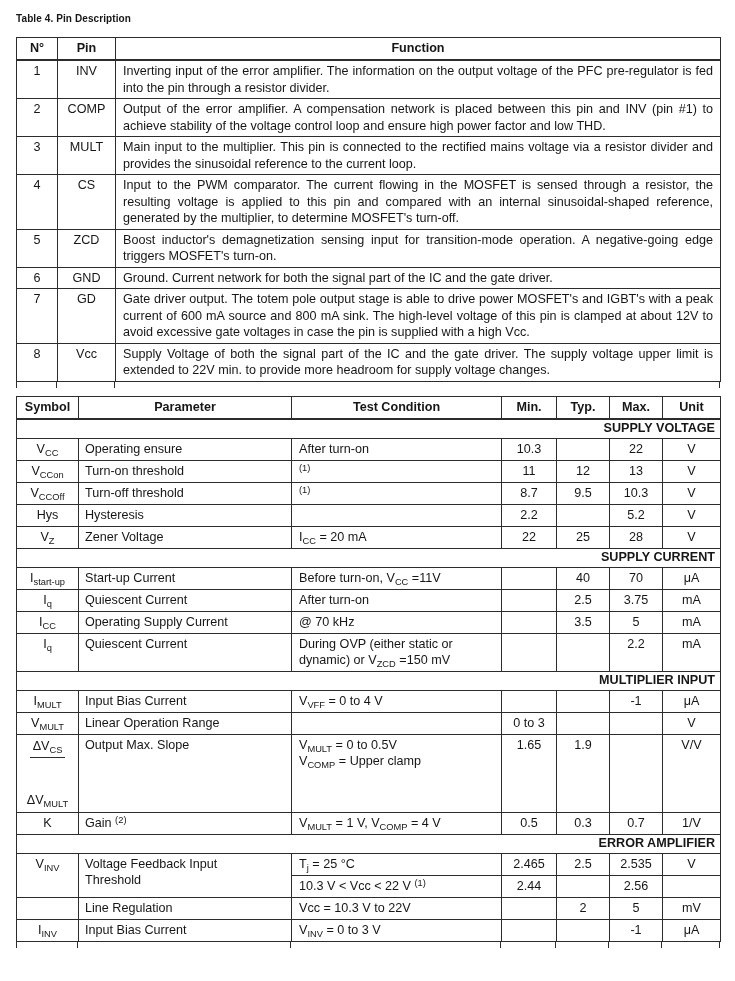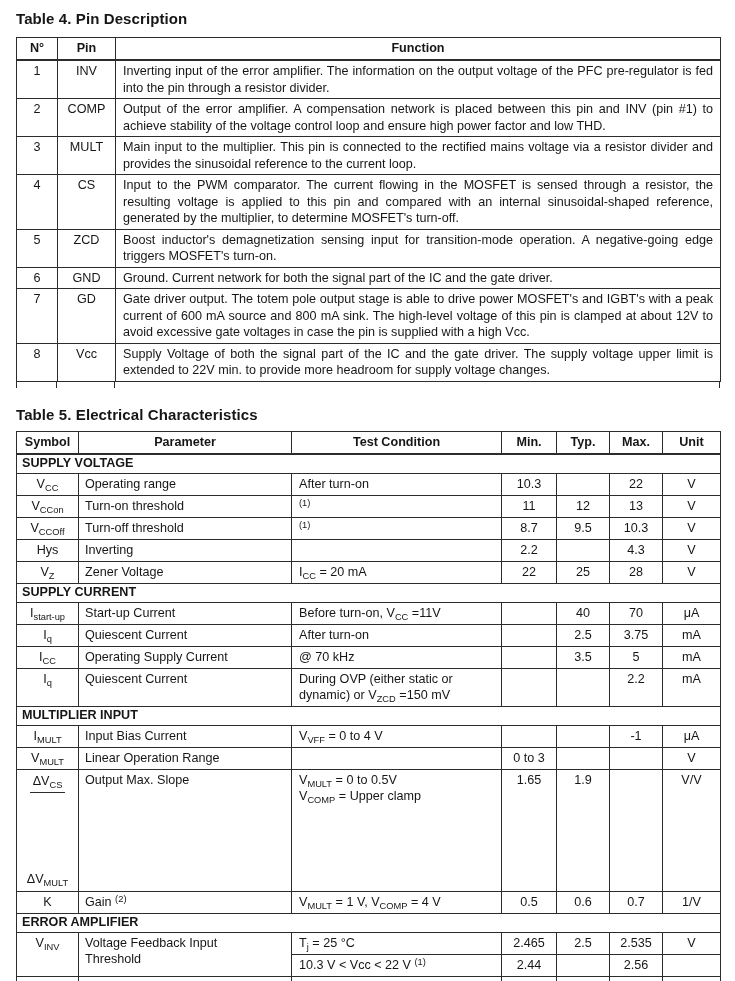--- a/index.html
+++ b/index.html
@@ -4,21 +4,21 @@
 <style>
   html,body{margin:0;padding:0;background:#fff;}
   body{
     width:735px;height:981px;overflow:hidden;
     font-family:"Liberation Sans",sans-serif;
     color:#161616;
   }
   .page{padding:8px 15px 0 16px;}
 
   .tbl-title{
-    font-size:15px;font-weight:bold;line-height:16px;margin:0;
+    font-size:10px;font-weight:bold;line-height:16px;margin:0;
     letter-spacing:.1px;
   }
   #t4-title{margin:3px 0 10px 0;}
   #t5-title{margin:19px 0 0 0;}
   .subtitle{font-size:12.8px;line-height:16px;margin:7px 0 0 0;}
 
   table{border-collapse:collapse;table-layout:fixed;margin-top:8px;}
   #table4,#table5{width:704px;}
   td,th{
     border:1px solid #2c2c2c;
@@ -33,30 +33,30 @@
     font-weight:bold;text-align:center;
     border-bottom:2.5px solid #2c2c2c;
     padding:2px 3px;line-height:17px;
   }
   
   #table4 .cc{text-align:center;padding:2px 2px;}
   #table4 .fn{text-align:justify;}
   
   #table5 td{line-height:16px;padding:2.5px 6px;}
   #table5 tr.section td{
-    font-weight:bold;padding:1.5px 5px;line-height:15px;
+    font-weight:bold;padding:1.5px 5px;line-height:15px;text-align:right;
   }
   #table5 .num{text-align:center;padding:2.5px 2px;}
   #table5 .sym{text-align:center;padding:2.5px 2px;}
   #table5 .test{padding-left:7px;}
 
   sub{font-size:9.3px;line-height:0;position:relative;top:2.6px;vertical-align:baseline;}
   sup{font-size:9.3px;line-height:0;position:relative;top:-3.6px;vertical-align:baseline;}
 
-  .frac{display:inline-flex;flex-direction:column;align-items:center;margin:1px 0;gap:44px;}
+  .frac{display:inline-flex;flex-direction:column;align-items:center;margin:1px 0;}
   .frac .fnum{border-bottom:1.4px solid #2c2c2c;padding:0 3px 2.5px 3px;}
   .frac .fden{padding-top:2.5px;margin-top:32px;}
 
   .stubs{position:relative;height:6px;width:704px;}
   .stubs i{position:absolute;top:0;width:1px;height:6px;background:#2c2c2c;}
 </style>
 </head>
 <body>
 
 <div class="page">
@@ -119,21 +119,20 @@
         </tr>
     </tbody>
   </table>
   <div class="stubs">
       <i style="left:0"></i>
       <i style="left:40px"></i>
       <i style="left:98px"></i>
       <i style="left:703px"></i>
     </div>
 
-  <h3 class="tbl-title" id="t5-title">Table 5. Electrical Characteristics</h3>
 
   <table id="table5">
     <colgroup>
         <col style="width:62px">
         <col style="width:213px">
         <col style="width:210px">
         <col style="width:55px">
         <col style="width:53px">
         <col style="width:53px">
         <col style="width:58px">
@@ -149,21 +148,21 @@
         <th>Unit</th>
       </tr>
     </thead>
     <tbody>
       <tr class="section">
           <td colspan="7">SUPPLY VOLTAGE</td>
         </tr>
 
       <tr>
           <td class="sym">V<sub>CC</sub></td>
-          <td>Operating range</td>
+          <td>Operating ensure</td>
           <td class="test">After turn-on</td>
           <td class="num">10.3</td>
           <td class="num"></td>
           <td class="num">22</td>
           <td class="num">V</td>
         </tr>
       <tr>
           <td class="sym">V<sub>CCon</sub></td>
           <td>Turn-on threshold</td>
           <td class="test"><sup>(1)</sup></td>
@@ -176,25 +175,25 @@
           <td class="sym">V<sub>CCOff</sub></td>
           <td>Turn-off threshold</td>
           <td class="test"><sup>(1)</sup></td>
           <td class="num">8.7</td>
           <td class="num">9.5</td>
           <td class="num">10.3</td>
           <td class="num">V</td>
         </tr>
       <tr>
           <td class="sym">Hys</td>
-          <td>Inverting</td>
+          <td>Hysteresis</td>
           <td class="test"></td>
           <td class="num">2.2</td>
           <td class="num"></td>
-          <td class="num">4.3</td>
+          <td class="num">5.2</td>
           <td class="num">V</td>
         </tr>
       <tr>
           <td class="sym">V<sub>Z</sub></td>
           <td>Zener Voltage</td>
           <td class="test">I<sub>CC</sub> = 20 mA</td>
           <td class="num">22</td>
           <td class="num">25</td>
           <td class="num">28</td>
           <td class="num">V</td>
@@ -277,21 +276,21 @@
           <td class="num">1.9</td>
           <td class="num"></td>
           <td class="num">V/V</td>
       </tr>
 
       <tr>
           <td class="sym">K</td>
           <td>Gain <sup>(2)</sup></td>
           <td class="test">V<sub>MULT</sub> = 1 V, V<sub>COMP</sub> = 4 V</td>
           <td class="num">0.5</td>
-          <td class="num">0.6</td>
+          <td class="num">0.3</td>
           <td class="num">0.7</td>
           <td class="num">1/V</td>
         </tr>
 
       <tr class="section">
           <td colspan="7">ERROR AMPLIFIER</td>
         </tr>
 
       <tr>
         <td class="sym" rowspan="2">V<sub>INV</sub></td>

